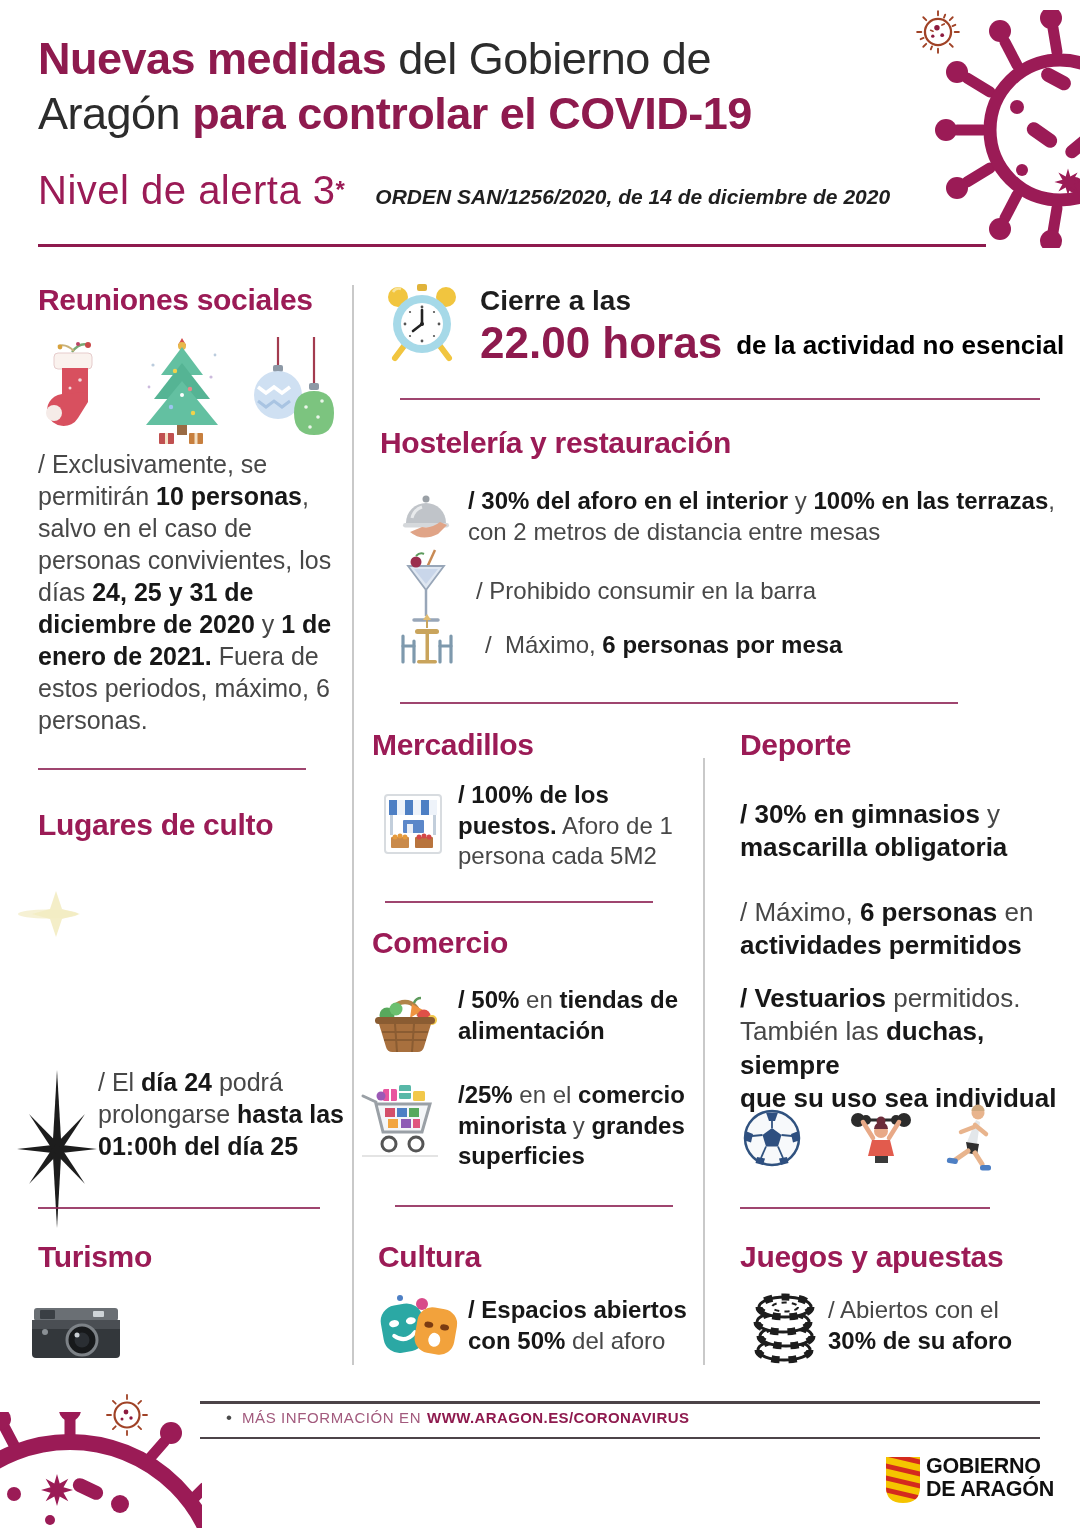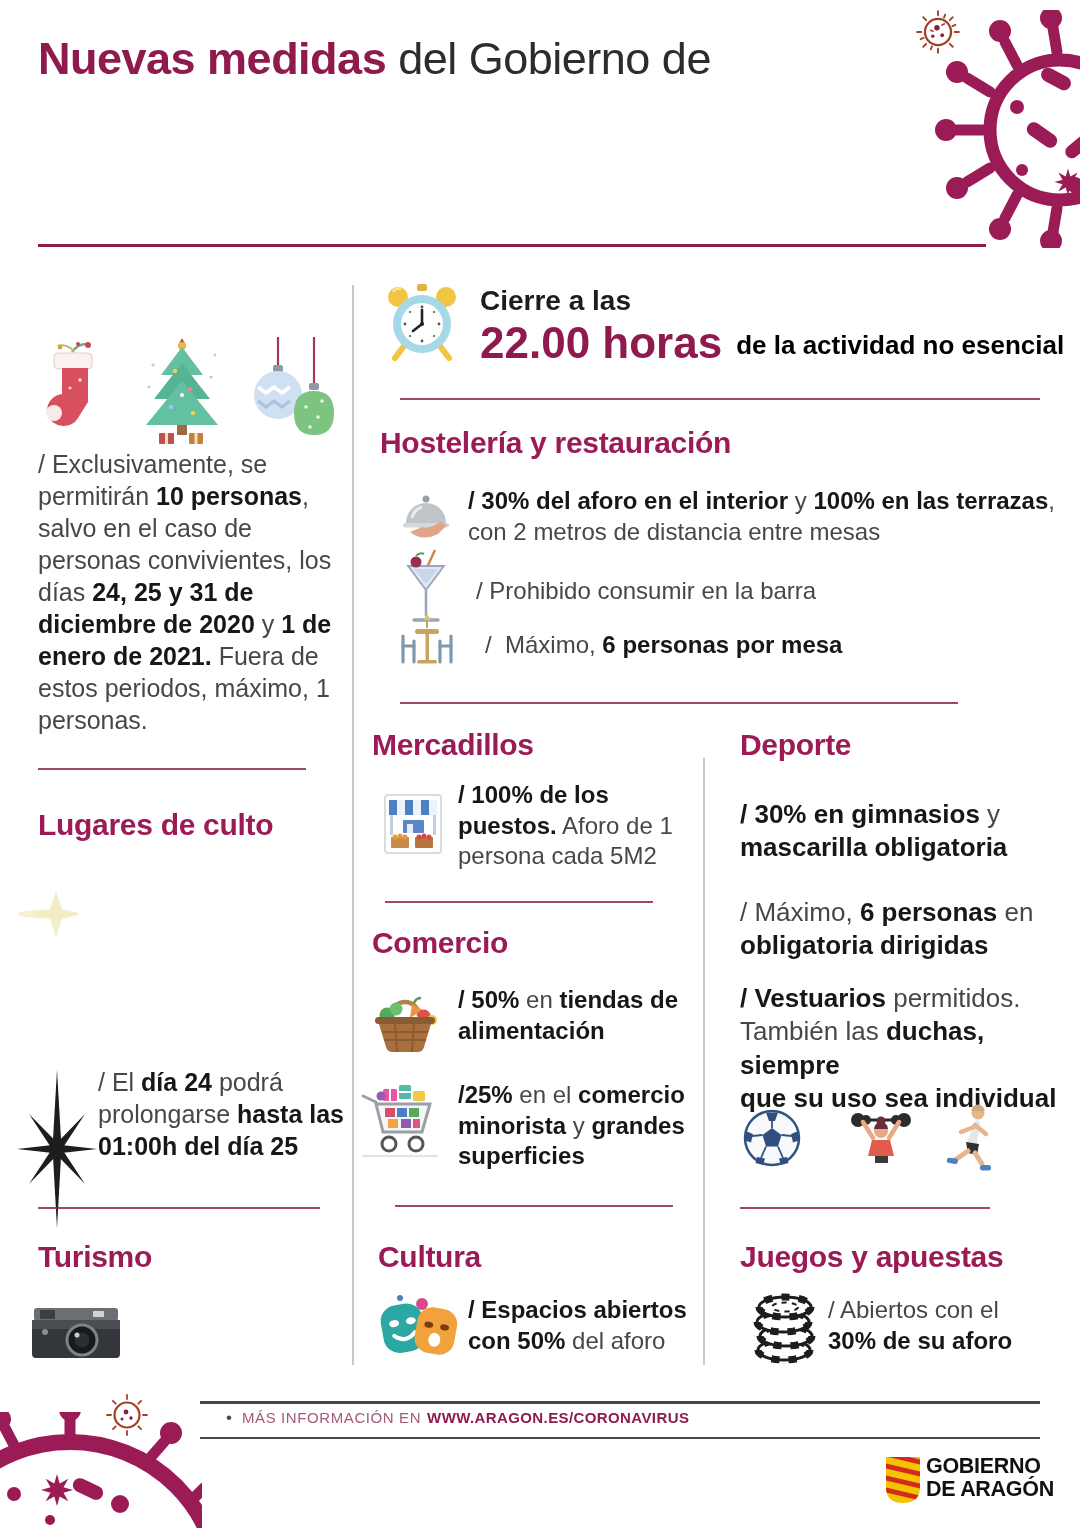--- a/index.html
+++ b/index.html
@@ -48,22 +48,27 @@
     color:#101010;line-height:1.05;letter-spacing:-0.3px;}
   .abs{position:absolute;}
 </style>
 </head>
 <body>
 
 <div class="page">
 
   <div class="title">
     <div><span class="b">Nuevas medidas</span><span> del Gobierno de</span></div>
+    <div><span>Aragón </span><span class="b">para controlar el COVID-19</span></div>
   </div>
 
+  <div class="alert-row">
+    <span class="alert-level">Nivel de alerta 3</span><span class="alert-asterisk">*</span>
+    <span class="order">ORDEN SAN/1256/2020, de 14 de diciembre de 2020</span>
+  </div>
 
   <div class="rule header" style="left:38px;top:244px;width:948px;"></div>
 
   <svg class="abs" style="left:914px;top:8px;" width="48" height="48" viewBox="0 0 46 46">
     <g stroke="#a04226" fill="none" stroke-width="1.8">
       <circle cx="23" cy="23" r="12.5" fill="#fff" stroke-width="2.2"></circle>
       <g stroke-linecap="round">
         <line x1="23" y1="7" x2="23" y2="3"></line>
           <line x1="23" y1="39" x2="23" y2="43"></line>
         <line x1="7" y1="23" x2="3" y2="23"></line>
@@ -114,20 +119,21 @@
       <rect x="120" y="118" width="34" height="14" rx="7" transform="rotate(35 137 125)"></rect>
       <rect x="135" y="62" width="32" height="14" rx="7" transform="rotate(28 151 69)"></rect>
       <rect x="158" y="130" width="30" height="13" rx="6.5" transform="rotate(-40 173 136)"></rect>
       <polygon transform="translate(163,172) scale(0.85)" points="16,0 6.5,2.7 11.3,11.3 2.7,6.5 0,16 -2.7,6.5 -11.3,11.3 -6.5,2.7 -16,0 -6.5,-2.7 -11.3,-11.3 -2.7,-6.5 0,-16 2.7,-6.5 11.3,-11.3 6.5,-2.7"></polygon>
     </g>
   </svg>
 
   <div class="vrule" style="left:352px;top:285px;height:1080px;"></div>
   <div class="vrule" style="left:703px;top:758px;height:607px;"></div>
 
+  <h2 class="h2" style="left:38px;top:283px;">Reuniones sociales</h2>
 
   <svg class="abs" style="left:42px;top:338px;" width="62" height="96" viewBox="0 0 62 96">
     <path d="M30 14 q8 -10 16 -7" stroke="#7aa874" stroke-width="2.5" fill="none"></path>
     <path d="M32 13 q-8 -8 -16 -5" stroke="#c9b27a" stroke-width="2" fill="none"></path>
     <circle cx="46" cy="7" r="3" fill="#c94a4a"></circle>
       <circle cx="18" cy="9" r="2.4" fill="#d8a23c"></circle>
       <circle cx="36" cy="6" r="2" fill="#b46"></circle>
     <rect x="12" y="15" width="38" height="16" rx="4" fill="#faf2ee" stroke="#e6cccc"></rect>
     <rect x="20" y="30" width="26" height="34" fill="#d8505f"></rect>
     <path d="M20 56 C8 58 3 68 6 77 a16 14 0 0 0 30 3 L46 64 46 54 Z" fill="#d8505f"></path>
@@ -173,21 +179,21 @@
       <circle cx="74" cy="66" r="1.8" fill="#eaf6ea"></circle>
   </svg>
 
   <div class="item" style="left:38px;top:448px;width:305px;"><span>/ Exclusivamente, se
 permitirán </span><span class="b">10 personas</span><span>,
 salvo en el caso de
 personas convivientes, los
 días </span><span class="b">24, 25 y 31 de
 diciembre de 2020</span><span> y </span><span class="b">1 de
 enero de 2021.</span><span> Fuera de
-estos periodos, máximo, 1
+estos periodos, máximo, 6
 personas.</span></div>
 
   <div class="rule" style="left:38px;top:768px;width:268px;"></div>
 
   <h2 class="h2" style="left:38px;top:808px;">Lugares de culto</h2>
 
   <svg class="abs" style="left:16px;top:888px;" width="78" height="52" viewBox="0 0 78 52">
     <ellipse cx="32" cy="26" rx="30" ry="4.5" fill="#efe6b0" opacity="0.55"></ellipse>
     <polygon points="40,3 46,21 64,26 46,31 40,49 34,31 16,26 34,21" fill="#f3ecc2" opacity="0.9"></polygon>
   </svg>
@@ -390,21 +396,21 @@
     </g>
   </svg>
   <div class="item small" style="left:468px;top:1295px;width:270px;"><span class="b">/ </span><span class="b">Espacios abiertos
 con 50%</span><span> del aforo</span></div>
 
   <h2 class="h2" style="left:740px;top:728px;">Deporte</h2>
 
   <div class="item dep" style="left:740px;top:798px;width:315px;"><span class="b">/ </span><span class="b">30% en gimnasios</span><span> y
 </span><span class="b">mascarilla obligatoria</span></div>
   <div class="item dep" style="left:740px;top:896px;width:315px;"><span>/ Máximo, </span><span class="b">6 personas</span><span> en
-</span><span class="b">obligatoria dirigidas</span></div>
+</span><span class="b">actividades permitidos</span></div>
   <div class="item dep" style="left:740px;top:982px;width:325px;"><span class="b">/ </span><span class="b">Vestuarios</span><span> permitidos.
 También las </span><span class="b">duchas, siempre
 que su uso sea individual</span></div>
 
   <svg class="abs" style="left:742px;top:1108px;" width="60" height="60" viewBox="0 0 60 60">
     <circle cx="30" cy="30" r="27" fill="#f7f9fb" stroke="#30527f" stroke-width="2.5"></circle>
     <polygon points="30,20 39.5,27 36,38.5 24,38.5 20.5,27" fill="#2e4f80"></polygon>
     <polygon points="24,4.5 36,4.5 33,13 27,13" fill="#2e4f80"></polygon>
     <polygon points="3.5,23 11,26 9,34.5 3,32.5" fill="#2e4f80"></polygon>
     <polygon points="56.5,23 49,26 51,34.5 57,32.5" fill="#2e4f80"></polygon>

